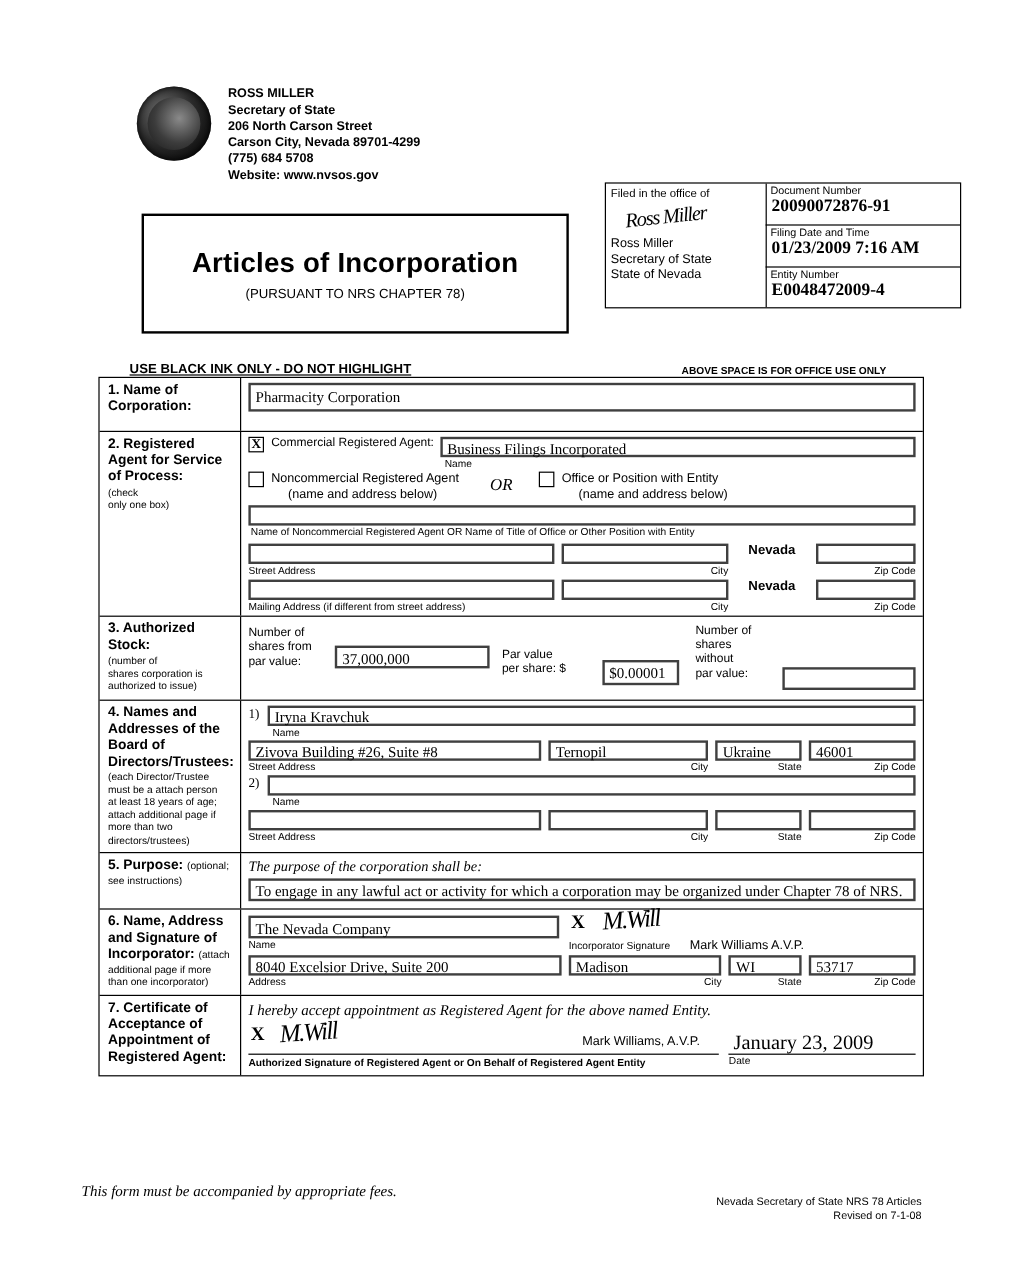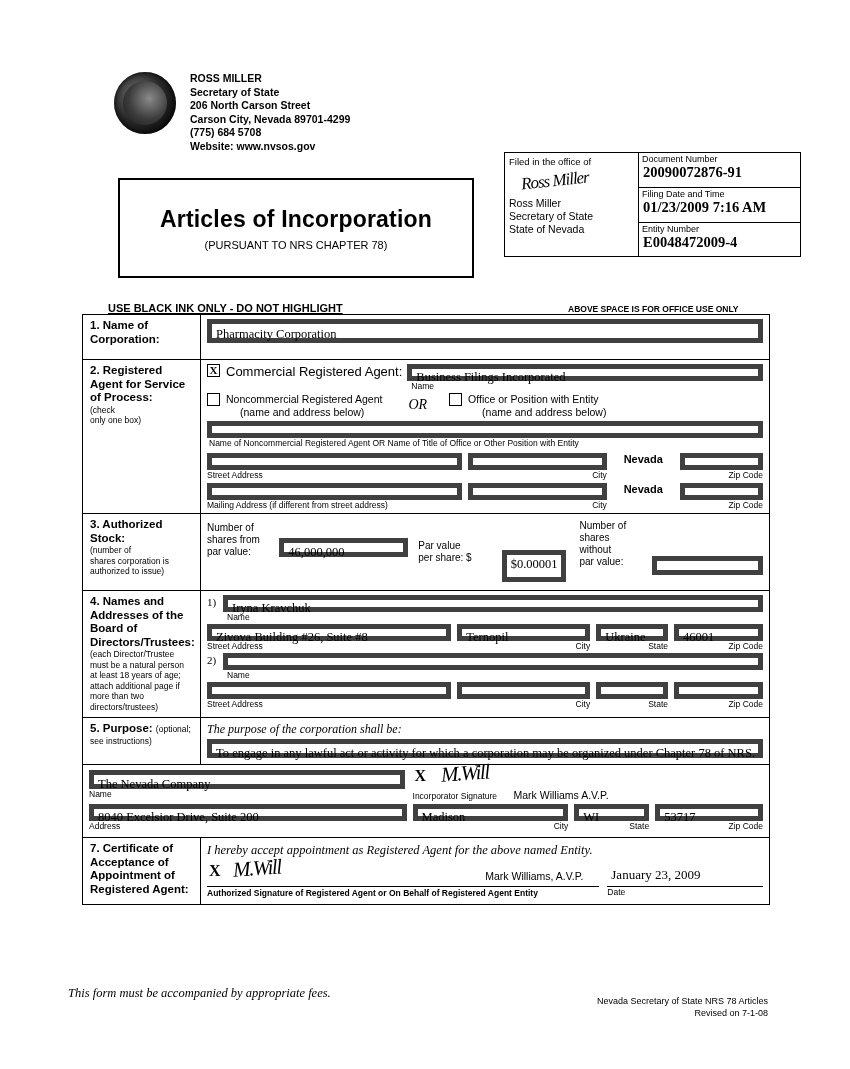--- a/index.html
+++ b/index.html
@@ -56,21 +56,21 @@
 
   
   .form{position:absolute;left:82px;top:314px;width:686px;border:1px solid #000;}
   .row{display:flex;border-bottom:1px solid #000;}
   .row:last-child{border-bottom:none;}
   .lcol{width:118px;flex:0 0 118px;border-right:1px solid #000;padding:4px 5px 5px 7px;box-sizing:border-box;}
   .rcol{flex:1;position:relative;padding:4px 6px 6px 6px;box-sizing:border-box;}
   .lcol .num{font-size:11.5px;font-weight:bold;line-height:13.5px;}
   .lcol .fine{font-size:8.5px;font-weight:normal;line-height:10.5px;display:block;}
 
-  .fbox{border:5px solid #404040;height:17px;box-sizing:border-box;position:relative;background:#fff;}
+  .fbox{border:2px solid #404040;height:17px;box-sizing:border-box;position:relative;background:#fff;}
   .fbox .txt{position:absolute;left:4px;top:1px;font-family:"Liberation Serif",serif;font-size:12.5px;white-space:nowrap;}
   .cap{font-size:8.5px;line-height:10px;}
   .capc{text-align:right;}
 
   .ck{display:inline-block;width:13px;height:13px;border:1px solid #000;box-sizing:border-box;
       vertical-align:-2px;text-align:center;line-height:11px;font-size:11px;font-weight:bold;font-family:"Liberation Serif",serif;}
 
   table.grid{border-collapse:collapse;width:100%;}
   table.grid td{padding:0;vertical-align:top;}
 
@@ -148,21 +148,21 @@
         <div class="num">2. Registered</div>
         <div class="num">Agent for Service</div>
         <div class="num">of Process:</div>
         <span class="fine">(check</span>
         <span class="fine">only one box)</span>
       </div>
       <div class="rcol" style="padding-bottom:3px;">
 
         <div style="display:flex;align-items:flex-start;">
           <span class="ck">X</span>
-          <span style="font-size:13px;margin-left:6px;margin-top:0px;">Commercial Registered Agent:</span>
+          <span style="font-size:10px;margin-left:6px;margin-top:0px;">Commercial Registered Agent:</span>
           <span style="flex:1;margin-left:5px;">
             <span class="fbox" style="display:block;height:17px;">
               <span class="txt">Business Filings Incorporated</span>
             </span>
             <span class="cap" style="display:block;padding-left:4px;">Name</span>
           </span>
         </div>
 
         <div style="display:flex;align-items:flex-start;margin-top:2px;">
           <span class="ck"></span>
@@ -253,29 +253,29 @@
         <table class="grid">
           <tbody>
               <tr>
             <td style="width:13%;font-size:10px;line-height:12px;padding-top:2px;">
               <div>Number of</div>
               <div>shares from</div>
               <div>par value:</div>
             </td>
             <td style="width:25%;padding-top:18px;padding-right:10px;">
               <div class="fbox" style="height:19px;">
-                <div class="txt" style="top:2px;">46,000,000</div>
+                <div class="txt" style="top:2px;">37,000,000</div>
               </div>
             </td>
             <td style="width:15%;font-size:10px;line-height:12px;padding-top:20px;">
               <div>Par value</div>
               <div>per share: $</div>
             </td>
             <td style="width:14%;padding-top:30px;padding-right:14px;">
-              <div class="fbox" style="height:32px;">
+              <div class="fbox" style="height:21px;">
                 <div class="txt" style="top:2px;">$0.00001</div>
               </div>
             </td>
             <td style="width:13%;font-size:10px;line-height:12px;">
               <div>Number of</div>
               <div>shares</div>
               <div>without</div>
               <div>par value:</div>
             </td>
             <td style="width:20%;padding-top:36px;">
@@ -289,21 +289,21 @@
       </div>
     </div>
 
     <div class="row">
       <div class="lcol">
         <div class="num">4. Names and</div>
         <div class="num">Addresses of the</div>
         <div class="num">Board of</div>
         <div class="num">Directors/Trustees:</div>
         <span class="fine">(each Director/Trustee</span>
-        <span class="fine">must be a natural person</span>
+        <span class="fine">must be a attach person</span>
         <span class="fine">at least 18 years of age;</span>
         <span class="fine">attach additional page if</span>
         <span class="fine">more than two</span>
         <span class="fine">directors/trustees)</span>
       </div>
       <div class="rcol">
 
         <div style="display:flex;align-items:flex-start;">
           <span style="font-size:11px;font-family:'Liberation Serif',serif;padding-top:1px;width:16px;">1)</span>
           <span style="flex:1;">
@@ -395,20 +395,27 @@
       </div>
       <div class="rcol" style="padding-top:4px;">
         <div style="font-family:'Liberation Serif',serif;font-style:italic;font-size:12px;">The purpose of the corporation shall be:</div>
         <div class="fbox" style="height:19px;margin-top:2px;">
           <div class="txt" style="top:2px;">To engage in any lawful act or activity for which a corporation may be organized under Chapter 78 of NRS.</div>
         </div>
       </div>
     </div>
 
     <div class="row">
+      <div class="lcol">
+        <div class="num">6. Name, Address</div>
+        <div class="num">and Signature of</div>
+        <div class="num"><span>Incorporator:</span> <span class="fine" style="display:inline;">(attach</span></div>
+        <span class="fine">additional page if more</span>
+        <span class="fine">than one incorporator)</span>
+      </div>
       <div class="rcol" style="padding-top:5px;">
         <table class="grid">
           <tbody>
               <tr>
             <td style="width:48%;padding-right:8px;">
               <div class="fbox" style="height:19px;">
                     <div class="txt" style="top:2px;">The Nevada Company</div>
                   </div>
               <div class="cap">Name</div>
             </td>
@@ -476,21 +483,21 @@
                 <span class="bigX" style="position:absolute;left:2px;top:0px;">X</span>
                 <span class="sig-script" style="position:absolute;left:26px;top:-6px;">M.Will</span>
                 <span style="position:absolute;right:16px;top:8px;font-size:10.5px;">Mark Williams, A.V.P.</span>
               </div>
               <div style="border-top:1px solid #000;"></div>
               <div class="cap" style="font-weight:bold;font-size:8.5px;padding-top:1px;">Authorized Signature of Registered Agent or On Behalf of Registered Agent Entity</div>
             </td>
             <td style="width:28%;">
               <div style="height:24px;"></div>
               <div style="border-top:1px solid #000;position:relative;">
-                <span style="position:absolute;left:4px;top:-20px;font-family:'Liberation Serif',serif;font-size:13px;">January 23, 2009</span>
+                <span style="position:absolute;left:4px;top:-20px;font-family:'Liberation Serif',serif;font-size:17px;">January 23, 2009</span>
               </div>
               <div class="cap">Date</div>
             </td>
           </tr>
         </tbody>
           </table>
       </div>
     </div>
 
   </div>

